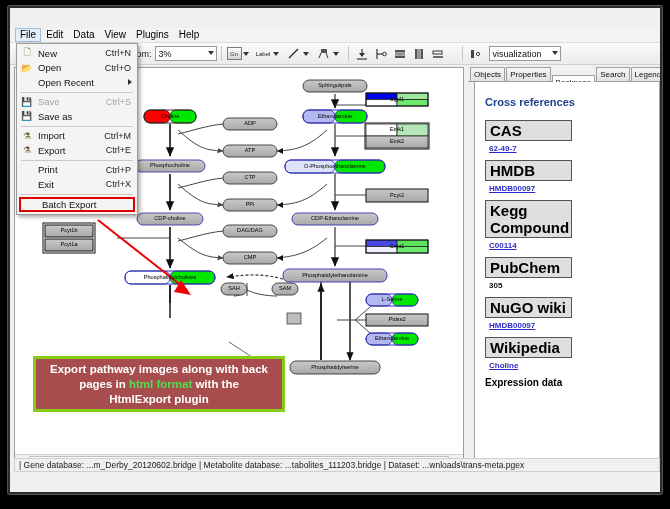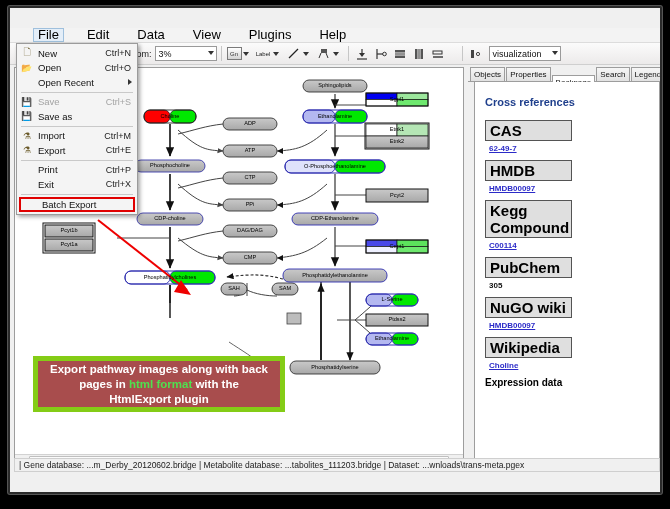--- a/index.html
+++ b/index.html
@@ -46,23 +46,22 @@
     letter-spacing: .1px;
   }
   
   #menubar {
     position: absolute; left: 0; top: 20px; width: 100%; height: 15px;
     background: #f3f3f3;
     border-bottom: 1px solid #dcdcdc;
     display: flex; align-items: center; padding-left: 5px;
   }
   .menu-item {
-    font-size: 13px; color: #000; padding: 1px 5px; white-space: nowrap;
+    font-size: 10px; color: #000; padding: 1px 5px; white-space: nowrap;
     line-height: 12px;
-    margin-left: 18px;
   }
   .menu-item.active {
     background: #e4eef8; border: 1px solid #9fc0dd; padding: 0px 4px;
   }
   
   #toolbar {
     position: absolute; left: 0; top: 35px; width: 100%; height: 22px;
     background: linear-gradient(to bottom,#fbfbfb,#eceaea);
     border-bottom: 1px solid #cfcfcf;
     display: flex; align-items: center;
@@ -212,21 +211,21 @@
   
   .nlabel {
     position: absolute; font-size: 5.6px; color: #000;
     text-align: center; pointer-events: none; line-height: 1;
     white-space: nowrap; transform: translate(-50%,-50%);
   }
   
   #callout {
     position: absolute; left: 18px; top: 288px;
     width: 252px; height: 56px;
-    background: #a84d4d; border: 5px solid #84cc16;
+    background: #a84d4d; border: 3px solid #84cc16;
     color: #fff; font-weight: bold; font-size: 11.5px;
     display: flex; flex-direction: column; align-items: center;
     justify-content: center; line-height: 15px; text-align: center;
     z-index: 20;
   }
   #callout .hl { color: #4fe04f; }
 </style>
 </head>
 <body>
 

